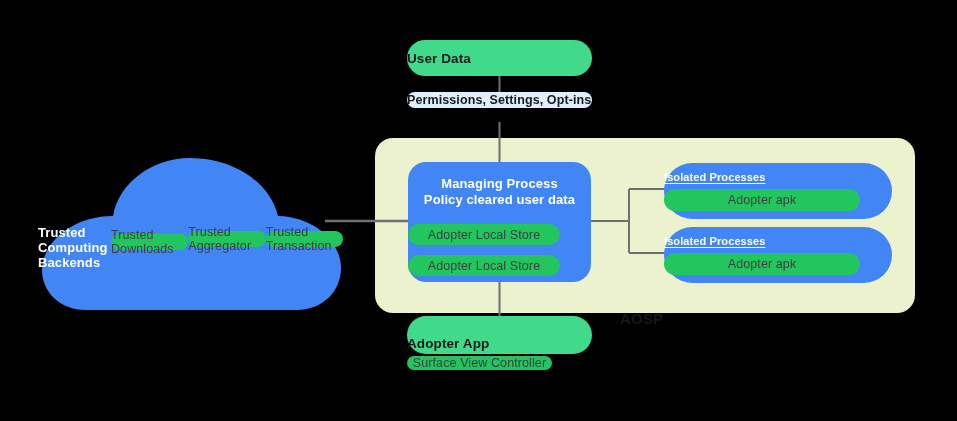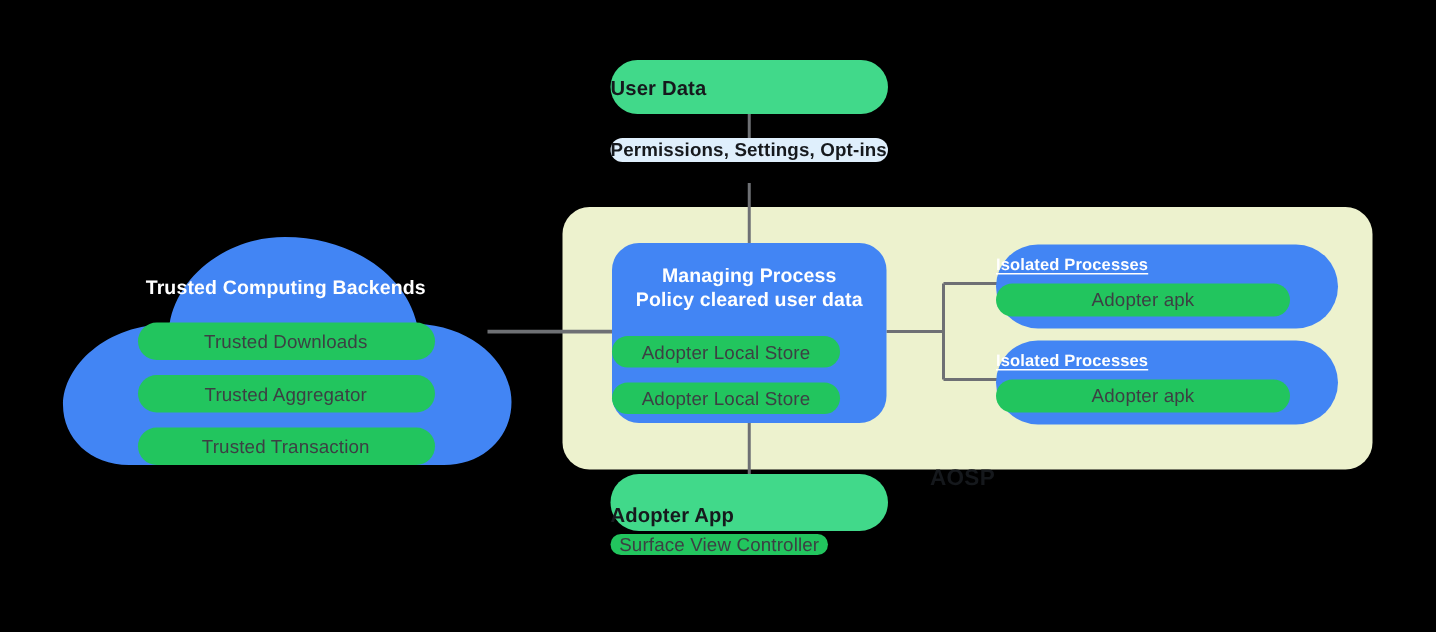--- a/index.html
+++ b/index.html
@@ -154,32 +154,32 @@
     position: absolute;
     left: 38px; top: 158px;
     width: 305px; height: 152px;
   }
   #cloud svg { display: block; }
   #cloud-content {
     position: absolute;
     left: 0; top: 0;
     width: 305px; height: 152px;
     display: flex;
-    flex-direction: column;
+    flex-direction: row;
     align-items: center;
   }
   #cloud-title {
     margin-top: 26px;
     color: #FFFFFF;
     font-weight: bold;
     font-size: 13px;
     letter-spacing: 0.1px;
   }
   #cloud-content .inner-pill {
-    width: 198px; height: 36px;
+    width: 198px; height: 16px;
     margin-top: 10px;
   }
   #cloud-pill-1 { margin-top: 16px !important; }
 </style>
 </head>
 <body>
 
 <div id="canvas">
 
   <div class="aosp-box"></div>

